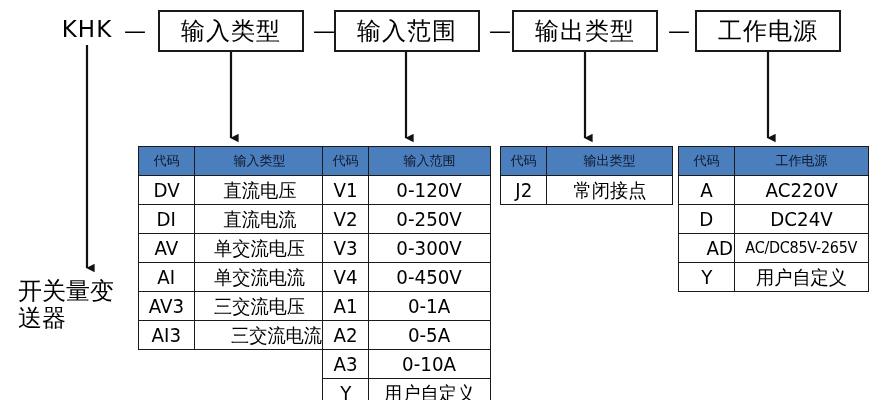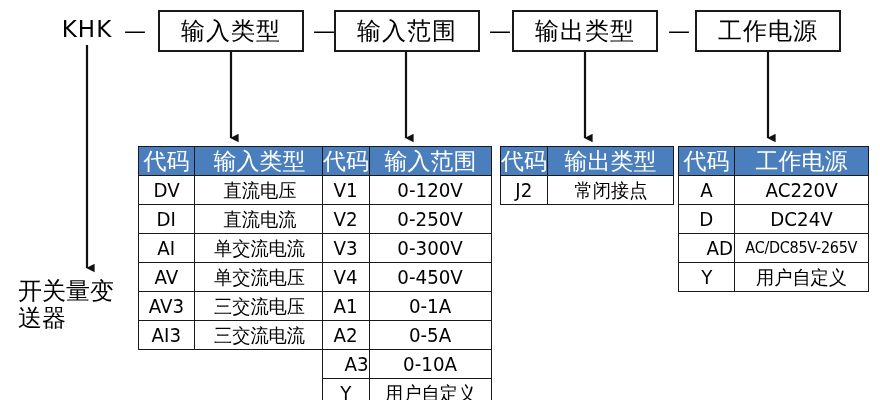--- a/index.html
+++ b/index.html
@@ -82,22 +82,22 @@
     height: 28px;
     line-height: 28px;
     text-align: center;
     font-weight: normal;
     font-size: 19px;
     white-space: nowrap;
     box-sizing: border-box;
   }
   .tbl th {
     background: #4a7ebc;
-    color: #ffffff;
-    font-size: 23px;
+    color: #0f172a;
+    font-size: 13px;
   }
   .tbl td.code, .tbl th.code { }
   .tbl td.val  { }
   .tbl td.tight {
     font-size: 15px;
     letter-spacing: -0.3px;
   }
   
   .sq { display: inline-block; transform: scaleX(0.96); }
 
@@ -151,34 +151,34 @@
       <tbody>
         <tr>
           <td class="code" style="width: 56px;"><span class="sq">DV</span></td>
           <td class="val" style="width: 130px;"><span class="sq">直流电压</span></td>
         </tr>
         <tr>
           <td class="code" style="width: 56px;"><span class="sq">DI</span></td>
           <td class="val" style="width: 130px;"><span class="sq">直流电流</span></td>
         </tr>
         <tr>
+          <td class="code" style="width: 56px;"><span class="sq">AV</span></td>
+          <td class="val" style="width: 130px;"><span class="sq">单交流电压</span></td>
+        </tr>
+        <tr>
           <td class="code" style="width: 56px;"><span class="sq">AI</span></td>
           <td class="val" style="width: 130px;"><span class="sq">单交流电流</span></td>
         </tr>
         <tr>
-          <td class="code" style="width: 56px;"><span class="sq">AV</span></td>
-          <td class="val" style="width: 130px;"><span class="sq">单交流电压</span></td>
-        </tr>
-        <tr>
           <td class="code" style="width: 56px;"><span class="sq">AV3</span></td>
           <td class="val" style="width: 130px;"><span class="sq">三交流电压</span></td>
         </tr>
         <tr>
           <td class="code" style="width: 56px; margin-left: 21px;"><span class="sq">AI3</span></td>
-          <td class="val" style="width: 130px;"><span class="sq">三交流电流</span></td>
+          <td class="val" style="width: 130px; text-align: right;"><span class="sq">三交流电流</span></td>
         </tr>
       </tbody>
     </table>
   <table class="tbl" id="t1" style="left: 322px; top: 146px; background: rgb(255, 255, 255);">
       <thead>
         <tr>
           <th style="width: 46px; background: rgb(74, 126, 188);">代码</th>
           <th style="width: 122px; background: rgb(74, 126, 188);">输入范围</th>
         </tr>
       </thead>
@@ -201,21 +201,21 @@
         </tr>
         <tr>
           <td class="code" style="width: 46px;"><span class="sq">A1</span></td>
           <td class="val" style="width: 122px;"><span class="sq">0-1A</span></td>
         </tr>
         <tr>
           <td class="code" style="width: 46px;"><span class="sq">A2</span></td>
           <td class="val" style="width: 122px;"><span class="sq">0-5A</span></td>
         </tr>
         <tr>
-          <td class="code" style="width: 46px; text-align: right;"><span class="sq">A3</span></td>
+          <td class="code" style="width: 46px;"><span class="sq">A3</span></td>
           <td class="val" style="width: 122px;"><span class="sq">0-10A</span></td>
         </tr>
         <tr>
           <td class="code" style="width: 46px;"><span class="sq">Y</span></td>
           <td class="val" style="width: 122px;"><span class="sq">用户自定义</span></td>
         </tr>
       </tbody>
     </table>
   <table class="tbl" id="t2" style="left: 500px; top: 146px; background: rgb(255, 255, 255);">
       <thead>

